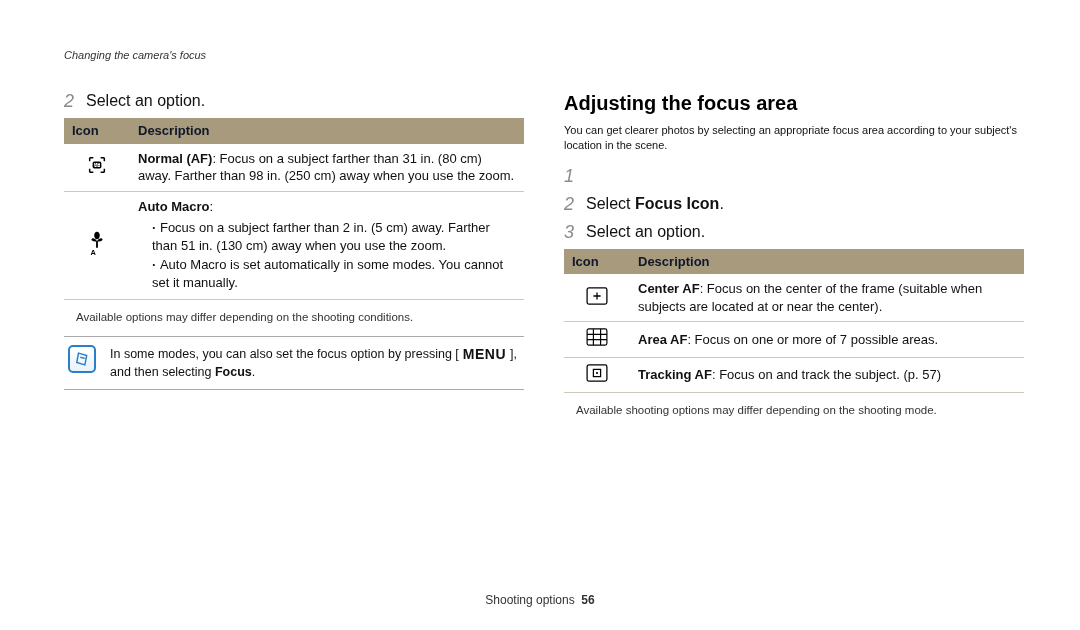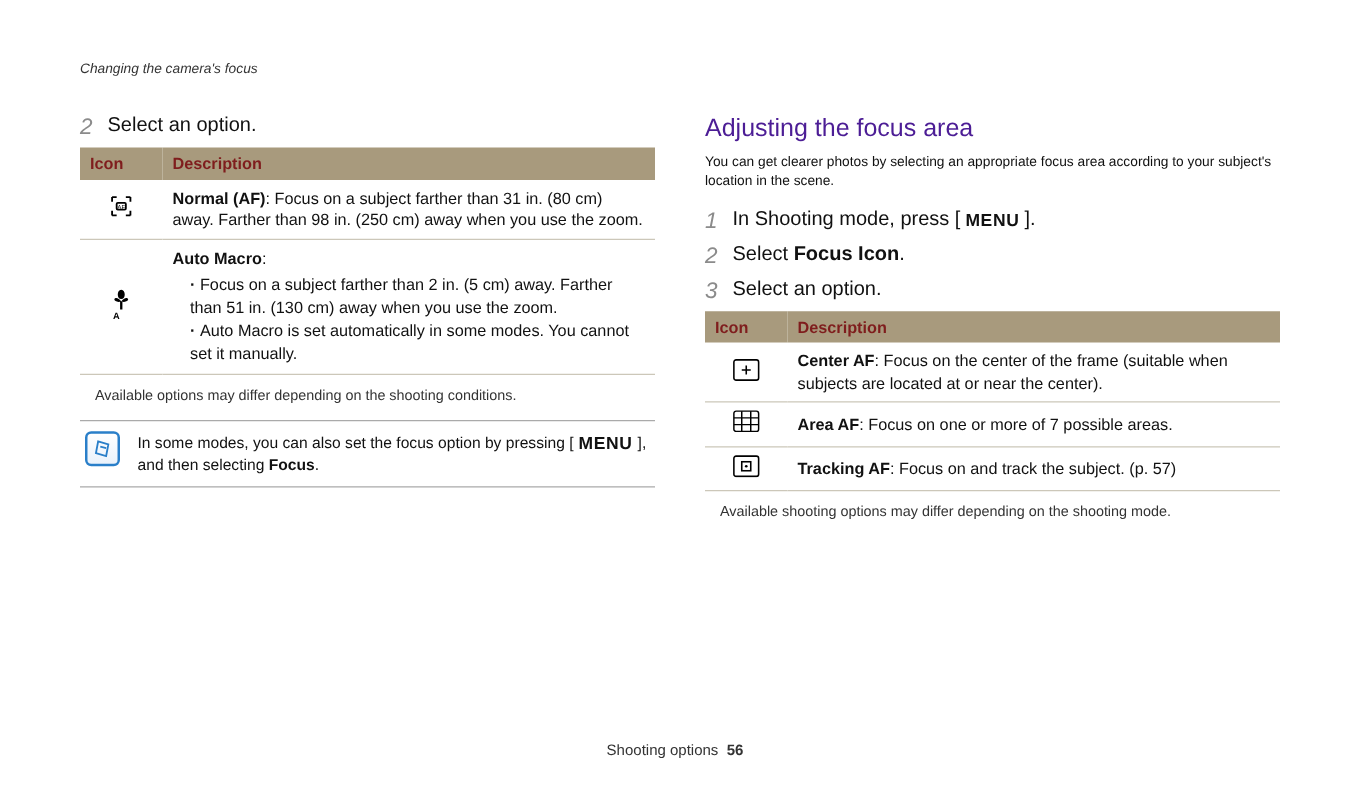--- a/index.html
+++ b/index.html
@@ -17,26 +17,26 @@
   .breadcrumb {
     position:absolute; top:48px; left:64px;
     font-style:italic; color:#333; font-size:11px;
   }
   .col { width:460px; padding-top:58px; }
 
   .step { display:flex; margin-bottom:6px; }
   .step-num { font-style:italic; color:#8b8b8b; font-size:18px; line-height:22px; width:22px; flex:none; }
   .step-text { font-size:16px; line-height:22px; }
 
-  .section-title { color:#4c1d95; font-weight:400; font-size:20px; margin:0 0 6px 0; }
+  .section-title { color:#000000; font-weight:700; font-size:20px; margin:0 0 6px 0; }
   .intro { font-size:11px; margin:0 0 12px 0; }
 
   table.opt { border-collapse:collapse; width:100%; margin-top:6px; }
   table.opt th {
-    background:#a89a7d; color:#7f1d1d; text-align:left;
+    background:#a89a7d; color:#0f172a; text-align:left;
     font-weight:700; font-size:13px;
     padding:4px 8px;
   }
   table.opt th:first-child { width:50px; }
   table.opt td {
     padding:6px 8px; vertical-align:middle;
     border-bottom:1px solid #ccc7b9; font-size:13px;
   }
   table.opt td.icon { text-align:center; }
   .icon-svg { display:inline-block; vertical-align:middle; }
@@ -141,23 +141,20 @@
       </div>
     </div>
   </div>
 
   <div class="col">
     <div class="section-title">Adjusting the focus area</div>
     <p class="intro">You can get clearer photos by selecting an appropriate focus area according to your subject's location in the scene.</p>
 
     <div class="step">
       <div class="step-num">1</div>
-      <div class="step-text">
-        <span>In Shooting mode, press [</span><span class="menu-tag">MENU</span><span>].</span>
-      </div>
     </div>
     <div class="step">
       <div class="step-num">2</div>
       <div class="step-text">
         <span>Select </span><b>Focus Icon</b><span>.</span>
       </div>
     </div>
     <div class="step">
       <div class="step-num">3</div>
       <div class="step-text">Select an option.</div>

